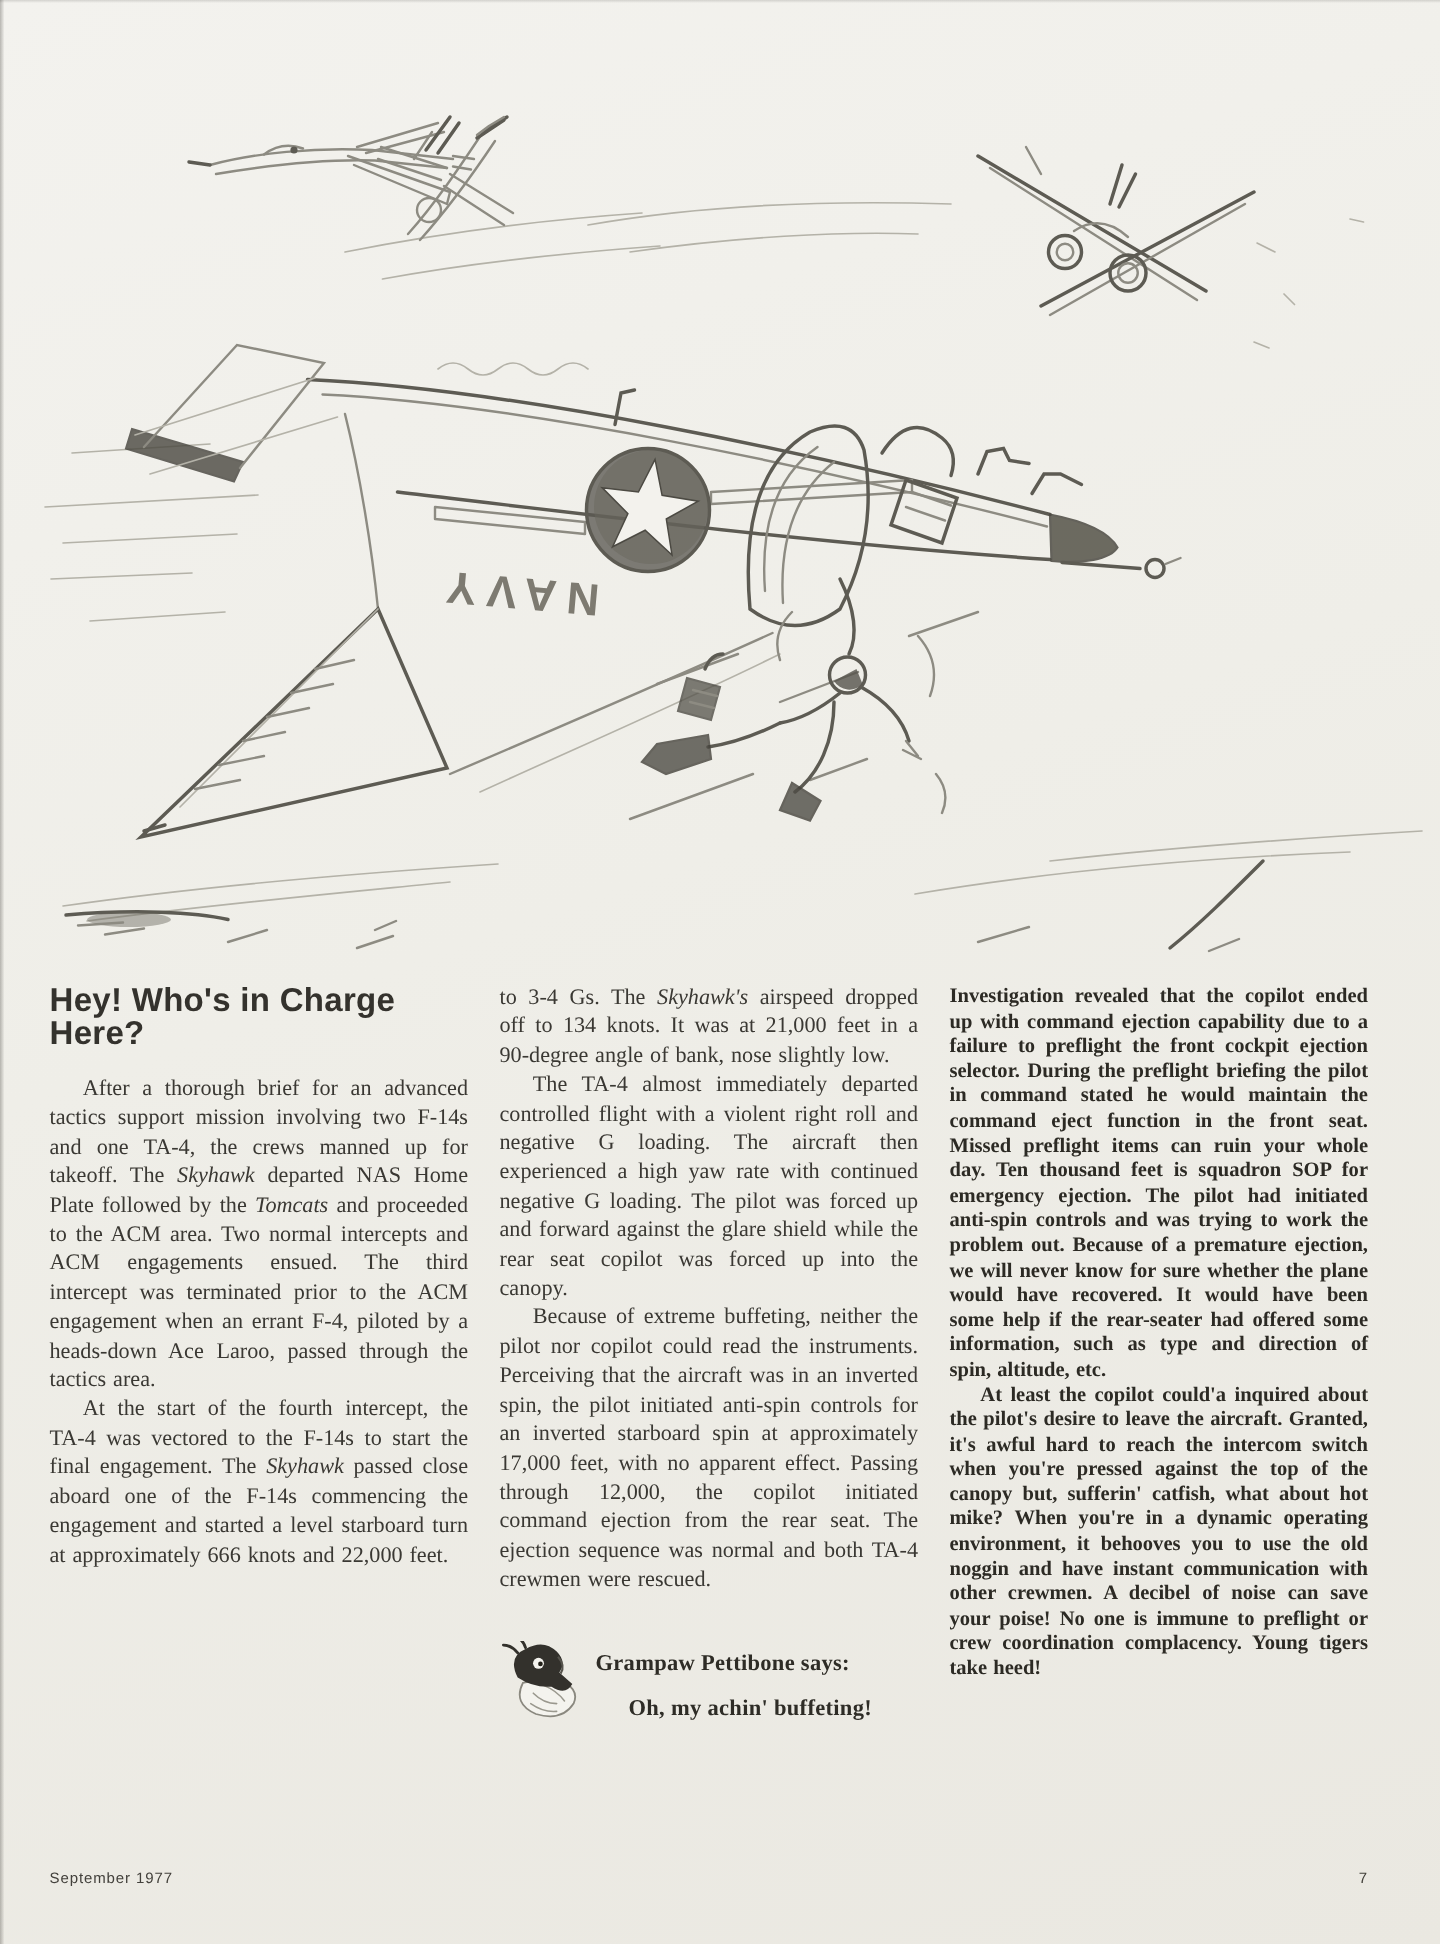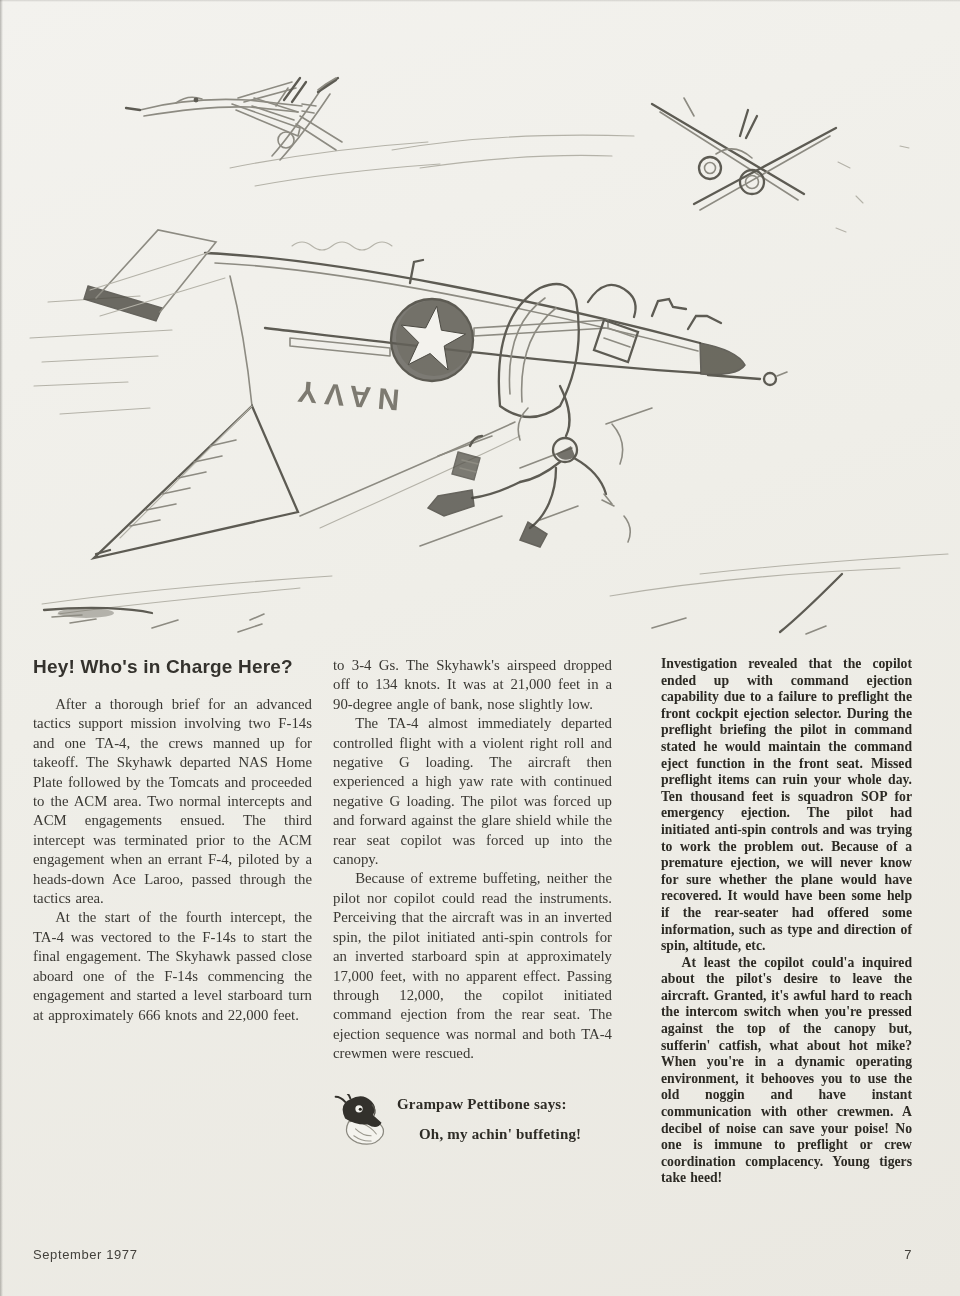--- a/index.html
+++ b/index.html
@@ -14,42 +14,42 @@
     background:linear-gradient(to bottom,rgba(45,43,38,.16),rgba(45,43,38,0));pointer-events:none;}
 
   .illus{position:absolute;left:0;top:76px;width:960px;height:575px;}
   .p-l{stroke:#b4b2a8;stroke-width:1.1;fill:none;stroke-linecap:round;}
   .p-m{stroke:#8d8b82;stroke-width:1.6;fill:none;stroke-linecap:round;}
   .p-d{stroke:#5d5b53;stroke-width:2.3;fill:none;stroke-linecap:round;}
 
   .content{position:absolute;left:33px;top:656px;width:879px;display:flex;gap:21px;}
   .col{width:279px;}
   h2.headline{
-    font-family:"Liberation Sans",sans-serif;font-size:19px;line-height:22px;
+    font-family:"Liberation Sans",sans-serif;font-size:22px;line-height:22px;
     font-weight:bold;color:#34322d;margin:0 0 17px 0;letter-spacing:.2px;
   }
   .body-text p{
     margin:0;text-align:justify;text-indent:1.5em;
     font-size:14.8px;line-height:19.4px;color:#3a3833;word-spacing:.06em;
   }
   .body-text p.no-indent{text-indent:0;}
-  .body-text .ital{}
+  .body-text .ital{font-style:italic;}
   .col3 .body-text p{
-    font-weight:bold;font-size:13.7px;line-height:16.6px;color:#2c2a24;word-spacing:.05em;margin-left:28px;
-  }
-  .gramps{margin-top:28px;display:flex;gap:12px;align-items:flex-start;}
+    font-weight:bold;font-size:13.7px;line-height:16.6px;color:#2c2a24;word-spacing:.05em;
+  }
+  .gramps{margin-top:28px;display:flex;gap:12px;align-items:flex-end;}
   .gramps-face{flex:0 0 auto;margin-top:2px;}
   .gramps-text{flex:1;}
   .gramps-label{margin:4px 0 0 0;font-weight:bold;font-size:15px;color:#2e2c26;letter-spacing:.2px;}
   .gramps-quote{margin:13px 0 0 22px;font-weight:bold;font-size:15px;color:#2e2c26;letter-spacing:.2px;}
 
   .footer{
     position:absolute;left:33px;right:48px;top:1247px;
     display:flex;justify-content:space-between;align-items:flex-start;
-    font-family:"Liberation Sans",sans-serif;font-size:13px;color:#43413c;letter-spacing:.6px;
+    font-family:"Liberation Sans",sans-serif;font-size:10px;color:#43413c;letter-spacing:.6px;
   }
 </style>
 </head>
 <body>
 
 <div class="page">
 
   <svg class="illus" viewBox="0 0 960 575" xmlns="http://www.w3.org/2000/svg">
 
     <g>

